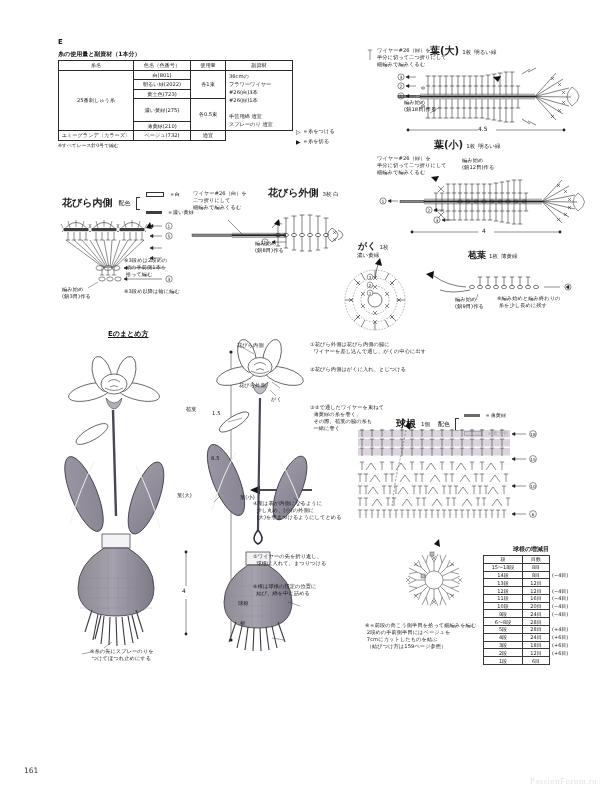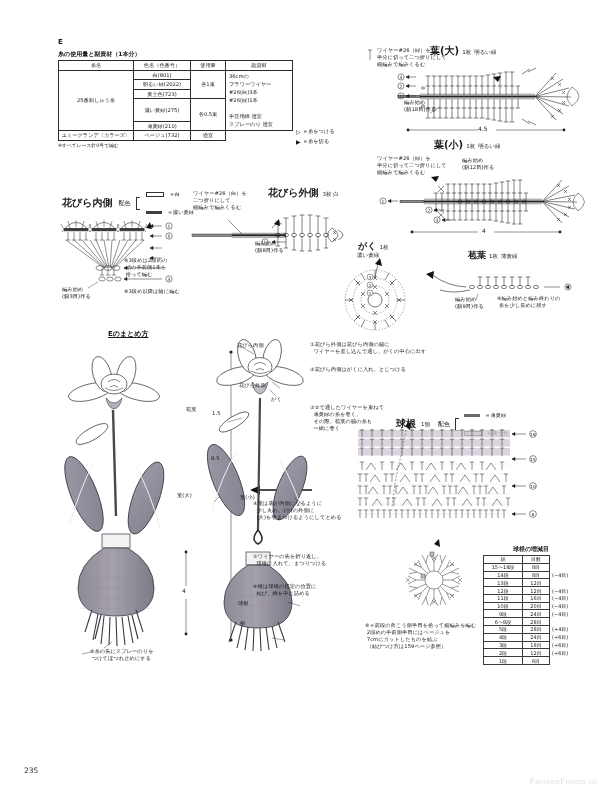--- a/index.html
+++ b/index.html
@@ -1215,16 +1215,16 @@
       </tr>
       <tr>
         <td>1段</td>
         <td>6目</td>
         <td class="dec"></td>
       </tr>
     </tbody>
       </table>
   </div>
 
-  <div class="abs pageno" style="left:24px;top:766px;">235</div>
+  <div class="abs pageno" style="left:24px;top:766px;">161</div>
   <div class="abs wm" style="right:14px;top:776px;margin-left:10px;">PassionForum.ru</div>
 
 </div>
 
 </body></html>

